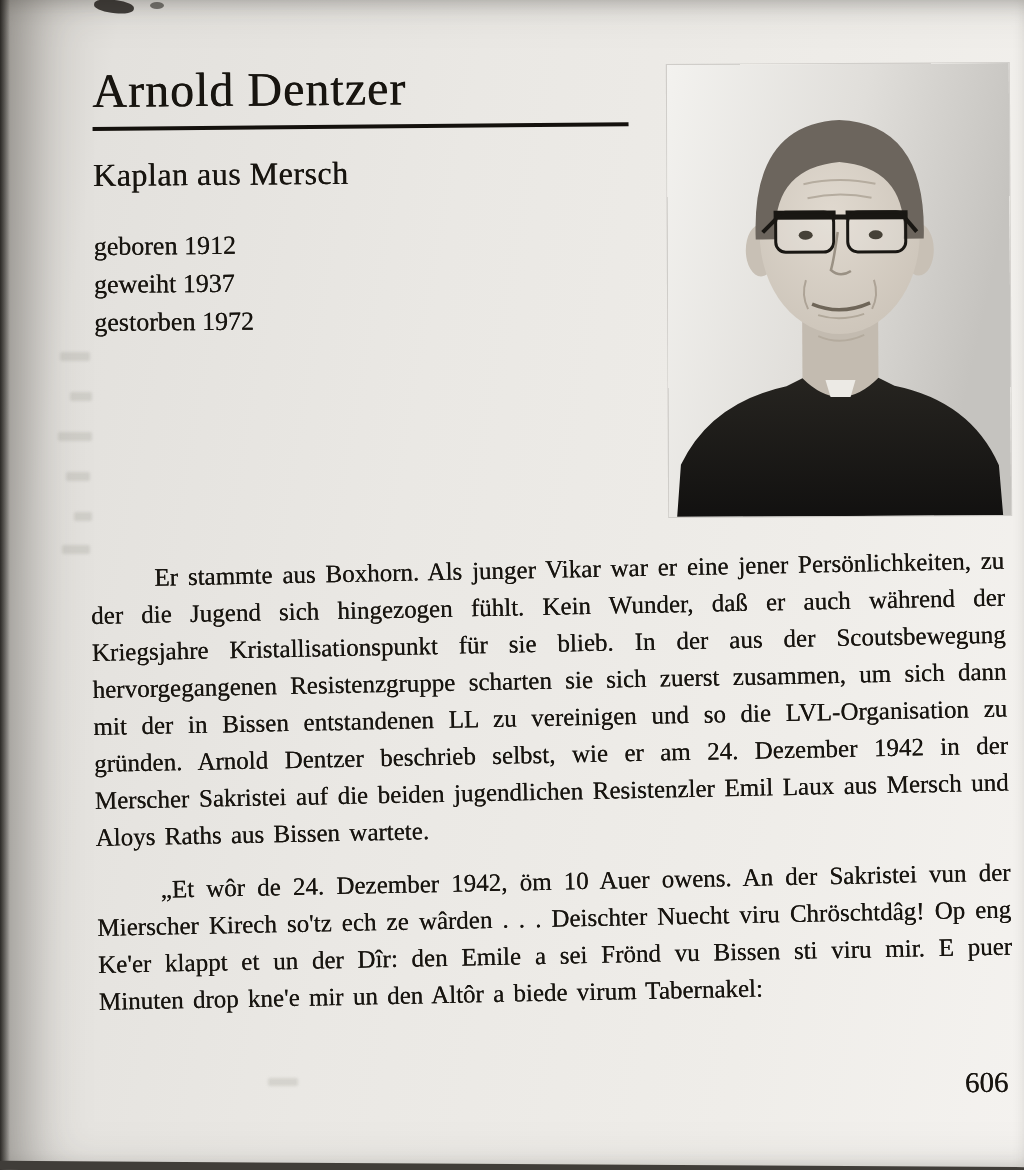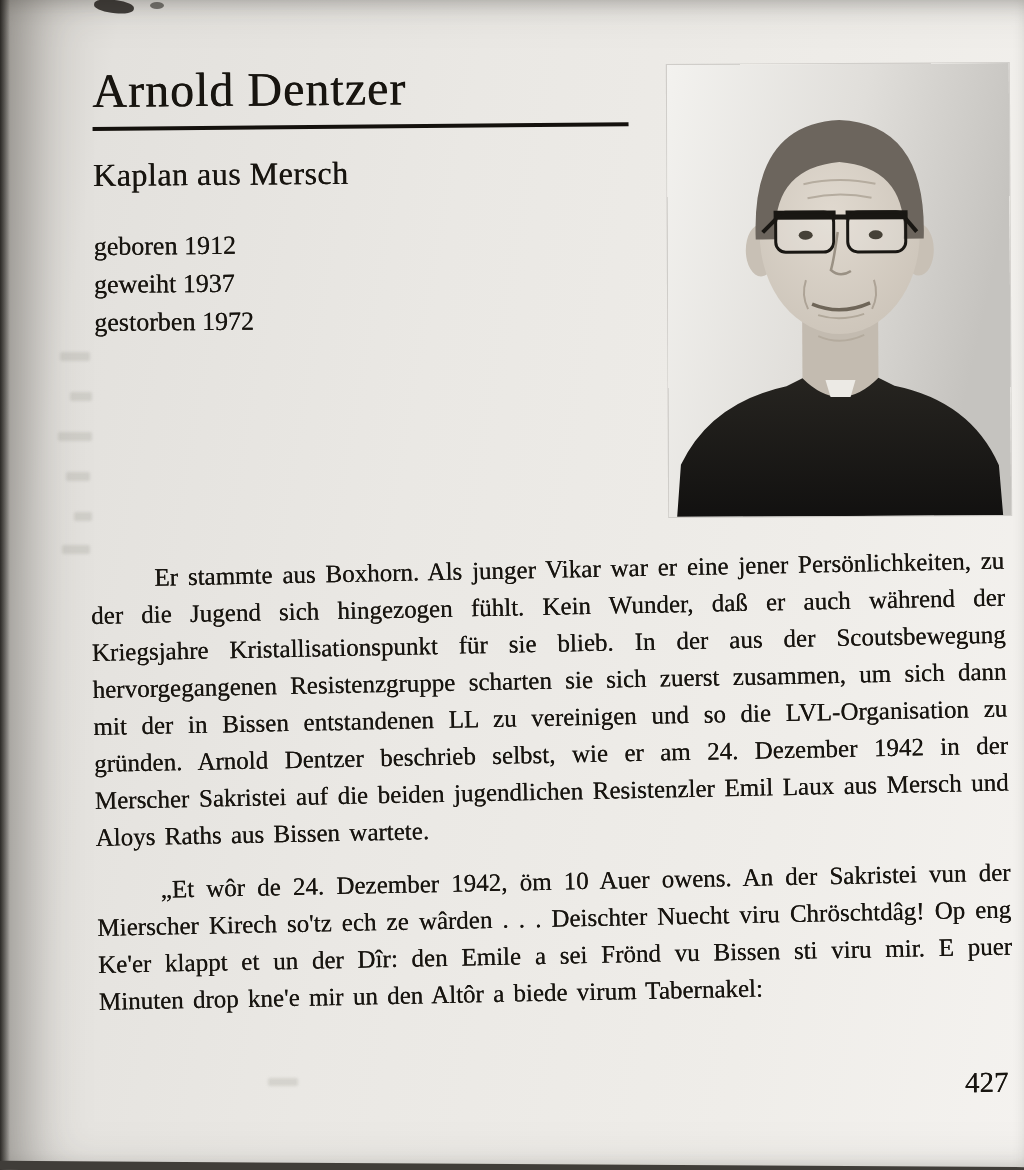--- a/index.html
+++ b/index.html
@@ -135,16 +135,16 @@
 
       <path d="M150 272 Q172 282 196 271" stroke="#b4ab9e" stroke-width="2" fill="none"></path>
     </svg>
   </div>
 
   <div class="bodytext">
     <p class="para">Er stammte aus Boxhorn. Als junger Vikar war er eine jener Persönlichkeiten, zu der die Jugend sich hingezogen fühlt. Kein Wunder, daß er auch während der Kriegsjahre Kristallisationspunkt für sie blieb. In der aus der Scoutsbewegung hervorgegangenen Resistenzgruppe scharten sie sich zuerst zusammen, um sich dann mit der in Bissen entstandenen LL zu vereinigen und so die LVL-Organisation zu gründen. Arnold Dentzer beschrieb selbst, wie er am 24. Dezember 1942 in der Merscher Sakristei auf die beiden jugendlichen Resistenzler Emil Laux aus Mersch und Aloys Raths aus Bissen wartete.</p>
     <p class="para">„Et wôr de 24. Dezember 1942, öm 10 Auer owens. An der Sakristei vun der Mierscher Kirech so'tz ech ze wârden . . . Deischter Nuecht viru Chröschtdâg! Op eng Ke'er klappt et un der Dîr: den Emile a sei Frönd vu Bissen sti viru mir. E puer Minuten drop kne'e mir un den Altôr a biede virum Tabernakel:</p>
   </div>
 
-  <div class="pagenum">427</div>
+  <div class="pagenum">606</div>
 
   <div class="edge-bottom"></div>
 </div>
 
 </body></html>

